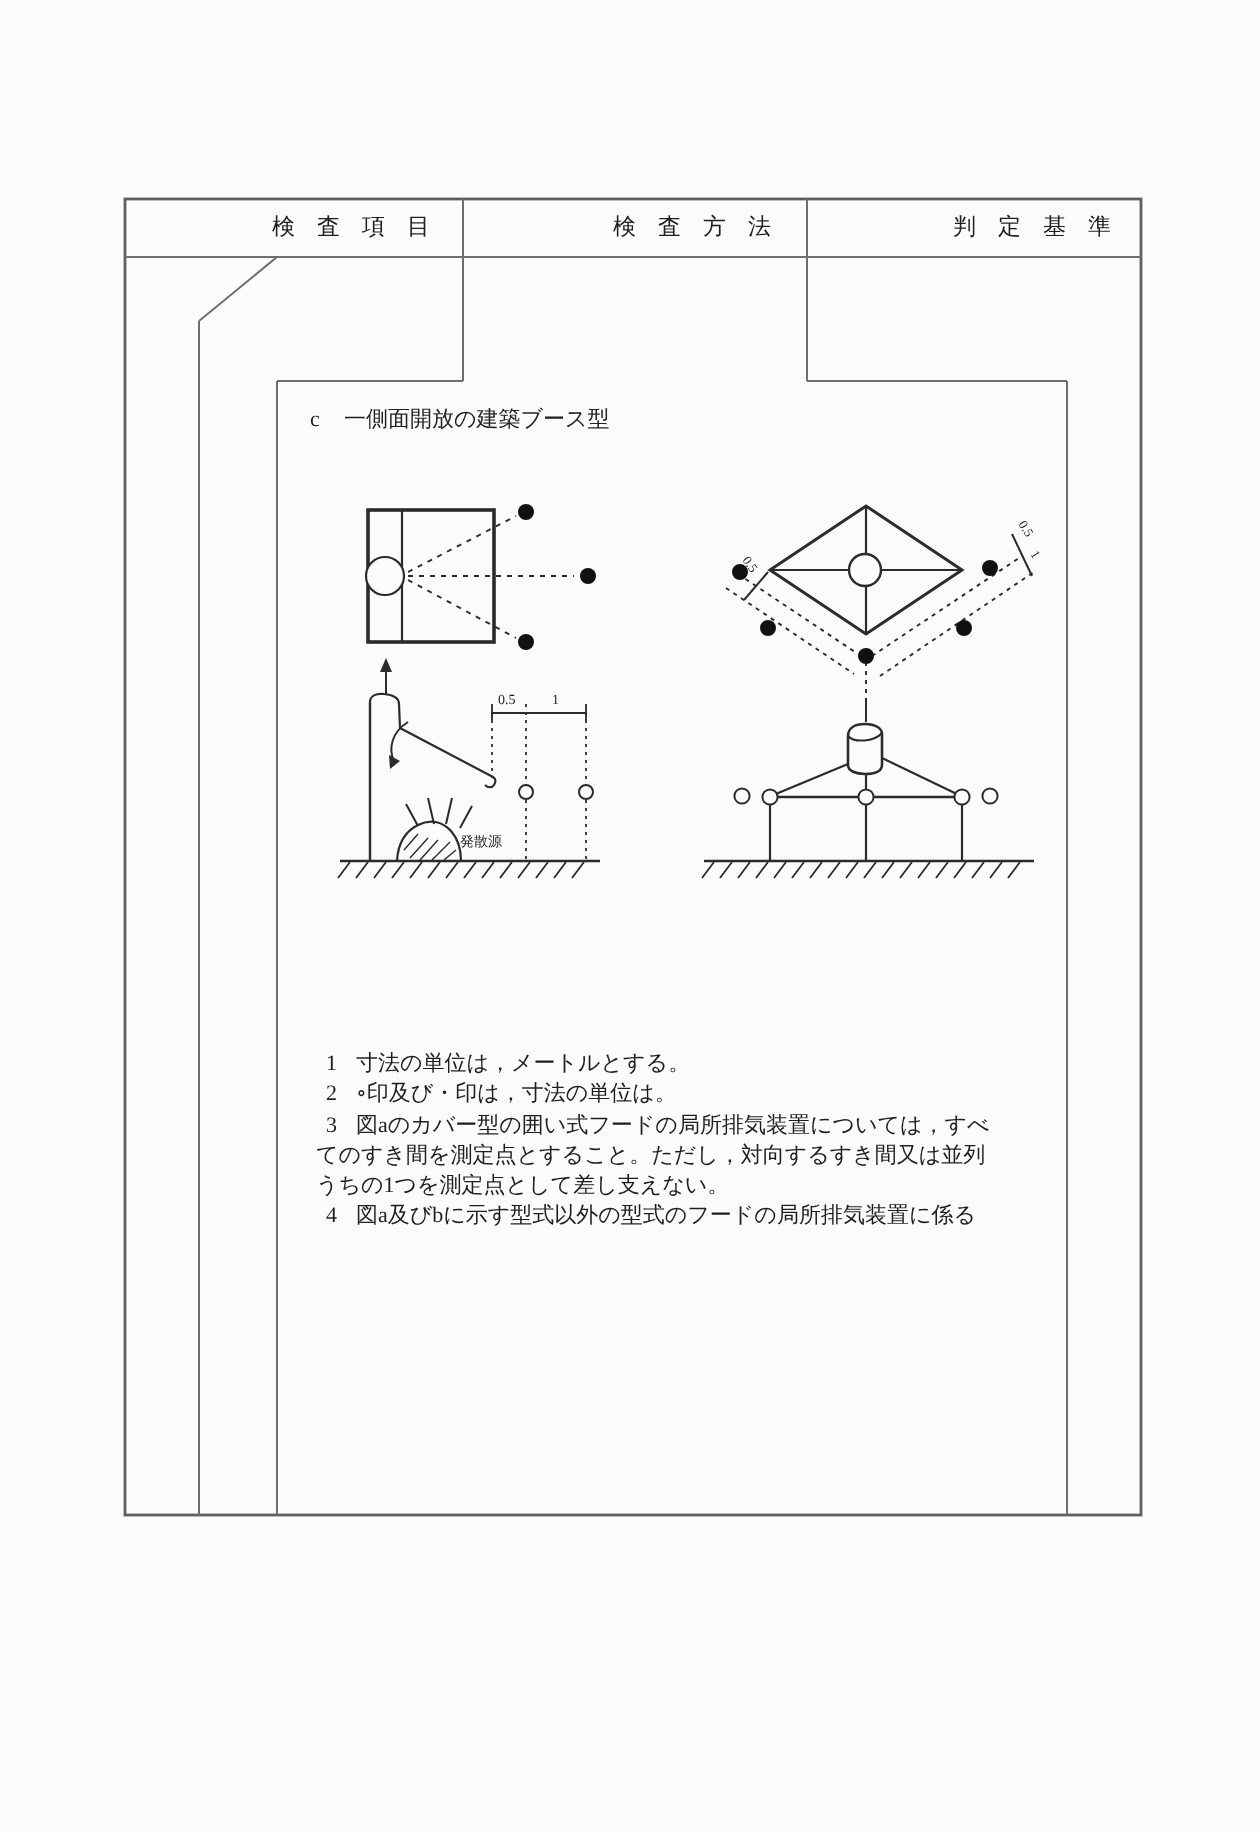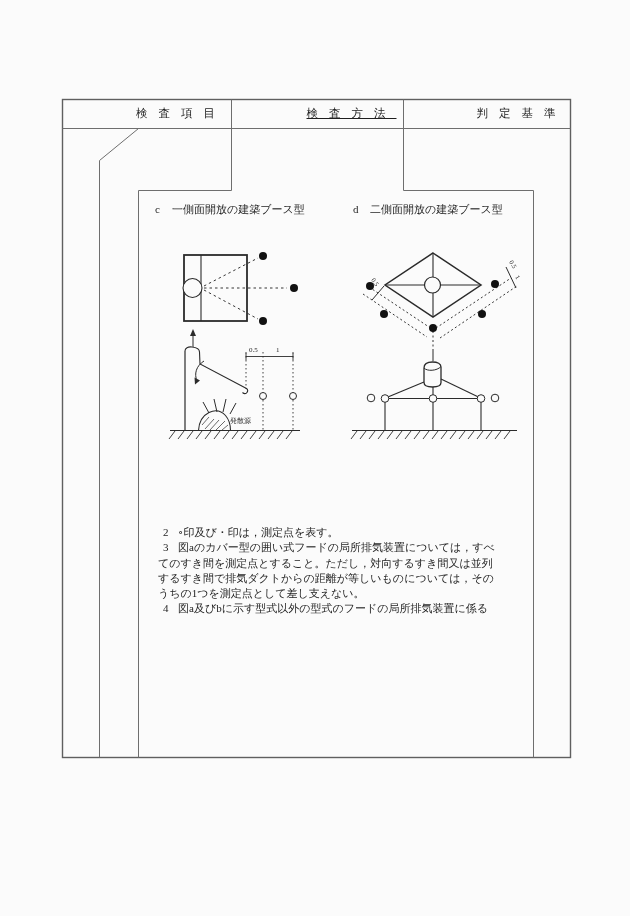--- a/index.html
+++ b/index.html
@@ -134,36 +134,33 @@
         <circle cx="495" cy="398" r="3.8"></circle>
       </g>
       <line x1="352" y1="430.5" x2="517" y2="430.5" stroke-width="1.2"></line>
       <path d="M357 431 l-6 8 M366 431 l-6 8 M375 431 l-6 8 M384 431 l-6 8 M393 431 l-6 8 M402 431 l-6 8 M411 431 l-6 8 M420 431 l-6 8 M429 431 l-6 8 M438 431 l-6 8 M447 431 l-6 8 M456 431 l-6 8 M465 431 l-6 8 M474 431 l-6 8 M483 431 l-6 8 M492 431 l-6 8 M501 431 l-6 8 M510 431 l-6 8" stroke-width="0.9"></path>
     </g>
   </svg>
 
   <div class="hcell" style="left:62px;width:169px;">
     <span class="hlabel">検査項目</span>
   </div>
-  <div class="hcell" style="left:231px;width:172px;text-decoration:underline;">
+  <div class="hcell" style="left:231px;width:172px;">
     <span class="hlabel">検査方法</span>
   </div>
   <div class="hcell" style="left:403px;width:168px;align-items:center;">
     <span class="hlabel">判定基準</span>
   </div>
 
   <div class="fig-caption" style="left:155px;">
     <span class="fig-id">c</span><span>一側面開放の建築ブース型</span>
   </div>
-  <div class="fig-caption" style="left:353px;">
-    <span class="fig-id">d</span><span>二側面開放の建築ブース型</span>
-  </div>
 
   <div class="notes">
-    <div class="nline first"><span class="nnum">2</span><span>∘印及び・印は，測定点を表す。</span></div>
+    <div class="nline first"><span class="nnum">1</span><span>寸法の単位は，メートルとする。</span></div>
+    <div class="nline first"><span class="nnum">2</span><span>∘印及び・印は，寸法の単位は。</span></div>
     <div class="nline first"><span class="nnum">3</span><span>図aのカバー型の囲い式フードの局所排気装置については，すべ</span></div>
     <div class="nline cont">てのすき間を測定点とすること。ただし，対向するすき間又は並列</div>
-    <div class="nline cont">するすき間で排気ダクトからの距離が等しいものについては，その</div>
     <div class="nline cont">うちの1つを測定点として差し支えない。</div>
     <div class="nline first"><span class="nnum">4</span><span>図a及びbに示す型式以外の型式のフードの局所排気装置に係る</span></div>
   </div>
 
 </div>
 
 </body></html>

